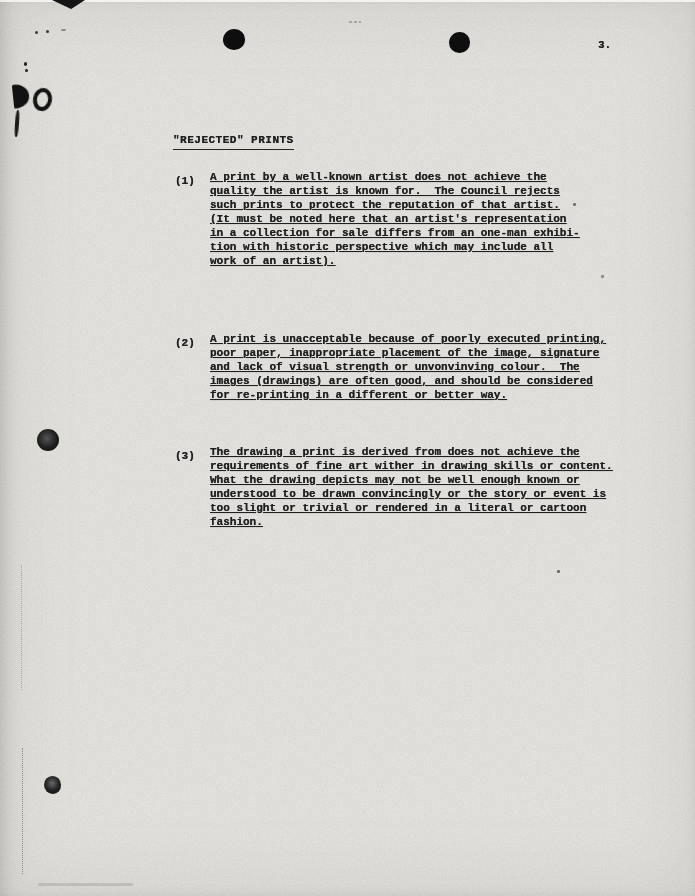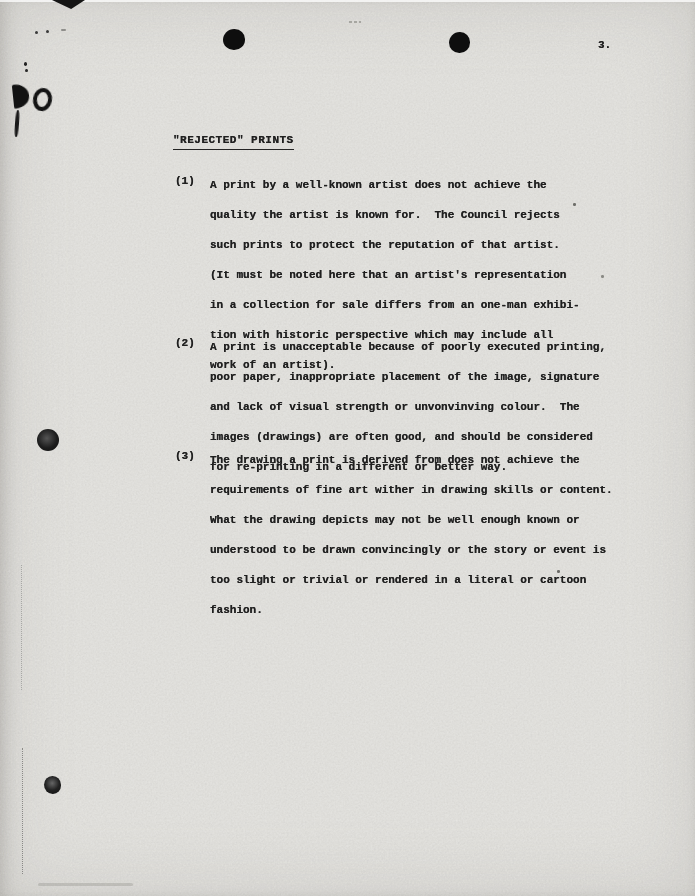--- a/index.html
+++ b/index.html
@@ -24,21 +24,21 @@
   }
   .heading{
     position:absolute;left:173px;top:134px;line-height:13px;
     letter-spacing:.5px;
     border-bottom:1.5px solid #242424;
     padding-bottom:2px;
   }
   .page-number{position:absolute;left:598px;top:39px;line-height:13px;}
   .para{position:absolute;left:175px;display:flex;align-items:flex-start;}
   .para .pnum{width:35px;flex:0 0 35px;line-height:22.6px;}
-  .para .ptext{white-space:pre;line-height:30px;}
+  .para .ptext{white-space:pre;line-height:14px;text-decoration:underline;}
   .p1{top:170px;}
   .p2{top:332px;}
   .p3{top:445px;}
 
   
   .artifact{position:absolute;pointer-events:none;}
   .wedge{left:52px;top:0;width:33px;height:9px;background:#141414;
          clip-path:polygon(0 0,100% 0,58% 100%);filter:blur(.2px);}
   .reg-dot{width:22px;height:21px;border-radius:52% 48% 50% 50%;background:#0e0e0e;filter:blur(.35px);}
   .reg-a{left:223px;top:29px;}

